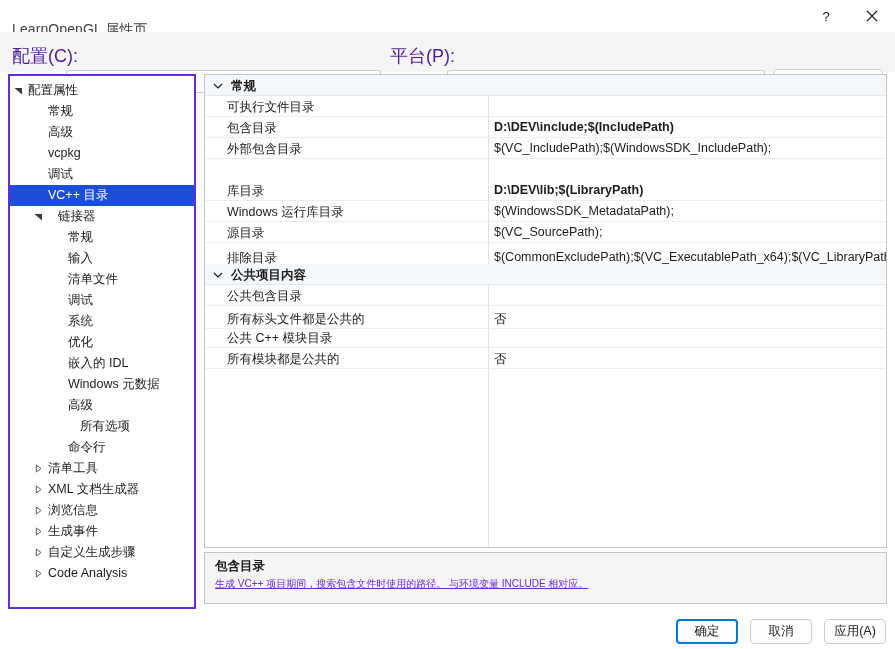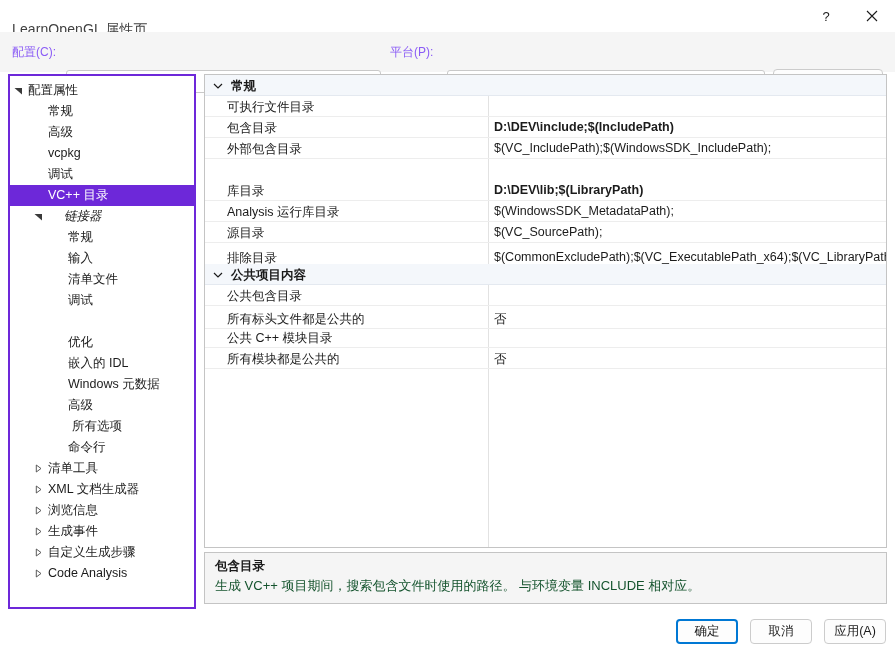--- a/index.html
+++ b/index.html
@@ -32,21 +32,21 @@
   #help-btn { right: 46px; }
   #close-btn { right: 0; }
   #close-btn svg { display: block; }
 
   
   #configbar {
     position: absolute; left: 0; top: 32px; width: 895px; height: 40px;
     background: #f5f5f5;
   }
   .cb-label {
-    position: absolute; top: 12px; font-size: 12px; color: #8b5cf6;
+    position: absolute; top: 12px; font-size: 18px; color: #4c1d95;
   }
   #cfg-label { left: 12px; }
   #plat-label { left: 390px; }
 
   .combo {
     position: absolute; top: 38px; height: 23px;
     background: #ffffff; border: 1px solid #c9c9c9; border-radius: 3px;
   }
   .combo .val {
     position: absolute; left: 7px; top: 3px; font-size: 12.5px; color: #1b1b1b;
@@ -72,21 +72,21 @@
     overflow: hidden;
   }
   .tnode {
     position: relative; height: 21px; line-height: 21px;
     font-size: 12.5px; color: #1b1b1b; white-space: nowrap; cursor: default;
   }
   .tnode .tlabel { position: absolute; top: 0; }
   .tnode .tarrow {
     position: absolute; top: 6px; width: 9px; height: 9px;
   }
-  .tnode.sel { background: #6d28d9; color: #ffffff; text-align: right; }
+  .tnode.sel { background: #1d4ed8; color: #ffffff; text-align: right; }
 
   
   #grid-panel {
     position: absolute; left: 204px; top: 74px; width: 683px; height: 474px;
     background: #ffffff; border: 1px solid #c4c4c4; overflow: hidden;
   }
   #col-split {
     position: absolute; left: 283px; top: 0; width: 1px; height: 472px;
     background: #e2e2e2;
   }
@@ -117,21 +117,21 @@
   #desc-panel {
     position: absolute; left: 204px; top: 552px; width: 683px; height: 52px;
     background: #f5f5f5; border: 1px solid #c4c4c4;
   }
   #desc-title {
     position: absolute; left: 10px; top: 5px;
     font-size: 12.5px; font-weight: bold; color: #1b1b1b;
   }
   #desc-body {
     position: absolute; left: 10px; top: 24px;
-    font-size: 13px; color: #14532d;
+    font-size: 10px; color: #6d28d9; text-decoration: underline;
   }
 
   
   .fbtn {
     position: absolute; top: 619px; height: 25px;
     border-radius: 4px; font-size: 12.5px; color: #1b1b1b;
     display: flex; align-items: center; justify-content: center;
     background: #fdfdfd; border: 1px solid #cccccc; cursor: default;
   }
   #ok-btn { left: 676px; width: 62px; border: 2px solid #0078d4; }
@@ -196,47 +196,50 @@
     <div class="tnode" style="top: 88px; position: absolute; left: 0px; width: 186px;">
       <span class="tlabel" style="left: 38px;">调试</span>
     </div>
     <div class="tnode sel" style="top: 109px; position: absolute; left: 0px; width: 186px;">
       <span class="tlabel" style="left: 38px;">VC++ 目录</span>
     </div>
     <div class="tnode" style="top: 130px; position: absolute; left: 0px; width: 186px;">
       <svg class="tarrow" viewBox="0 0 9 9" style="left: 24px;">
         <path d="M0.5 2 L8 2 L8 8.5 Z" fill="#3a3a3a" stroke="none"></path>
       </svg>
-      <span class="tlabel" style="left: 54px; font-style: italic;">链接器</span>
+      <span class="tlabel" style="left: 48px;">链接器</span>
     </div>
     <div class="tnode" style="top: 151px; position: absolute; left: 0px; width: 186px;">
       <span class="tlabel" style="left: 58px;">常规</span>
     </div>
     <div class="tnode" style="top: 172px; position: absolute; left: 0px; width: 186px;">
       <span class="tlabel" style="left: 58px;">输入</span>
     </div>
     <div class="tnode" style="top: 193px; position: absolute; left: 0px; width: 186px;">
       <span class="tlabel" style="left: 58px;">清单文件</span>
     </div>
     <div class="tnode" style="top: 214px; position: absolute; left: 0px; width: 186px;">
       <span class="tlabel" style="left: 58px;">调试</span>
     </div>
+    <div class="tnode" style="top: 235px; position: absolute; left: 0px; width: 186px;">
+      <span class="tlabel" style="left: 58px;">系统</span>
+    </div>
     <div class="tnode" style="top: 256px; position: absolute; left: 0px; width: 186px;">
       <span class="tlabel" style="left: 58px;">优化</span>
     </div>
     <div class="tnode" style="top: 277px; position: absolute; left: 0px; width: 186px;">
       <span class="tlabel" style="left: 58px;">嵌入的 IDL</span>
     </div>
     <div class="tnode" style="top: 298px; position: absolute; left: 0px; width: 186px;">
       <span class="tlabel" style="left: 58px;">Windows 元数据</span>
     </div>
     <div class="tnode" style="top: 319px; position: absolute; left: 0px; width: 186px;">
       <span class="tlabel" style="left: 58px;">高级</span>
     </div>
-    <div class="tnode" style="top: 340px; position: absolute; left: 4px; width: 186px;">
+    <div class="tnode" style="top: 340px; position: absolute; left: 12px; width: 186px;">
       <span class="tlabel" style="left: 58px;">所有选项</span>
     </div>
     <div class="tnode" style="top: 382px; position: absolute; left: 0px; width: 186px;">
       <svg class="tarrow" viewBox="0 0 9 9" style="left: 24px;">
         <path d="M2.3 1 L7 4.5 L2.3 8 Z" fill="none" stroke="#4a4a4a" stroke-width="0.9"></path>
       </svg>
       <span class="tlabel" style="left: 38px;">清单工具</span>
     </div>
     <div class="tnode" style="top: 361px; position: absolute; left: 0px; width: 186px;">
       <span class="tlabel" style="left: 58px;">命令行</span>
@@ -291,21 +294,21 @@
     </div>
     <div class="grow" style="top: 63px;">
       <span class="gname">外部包含目录</span>
       <span class="gval">$(VC_IncludePath);$(WindowsSDK_IncludePath);</span>
     </div>
     <div class="grow" style="top: 105px;">
       <span class="gname">库目录</span>
       <span class="gval bold">D:\DEV\lib;$(LibraryPath)</span>
     </div>
     <div class="grow" style="top: 126px;">
-      <span class="gname">Analysis 运行库目录</span>
+      <span class="gname">Windows 运行库目录</span>
       <span class="gval">$(WindowsSDK_MetadataPath);</span>
     </div>
     <div class="grow" style="top: 147px;">
       <span class="gname">源目录</span>
       <span class="gval">$(VC_SourcePath);</span>
     </div>
     <div class="grow" style="top: 172px;">
       <span class="gname">排除目录</span>
       <span class="gval">$(CommonExcludePath);$(VC_ExecutablePath_x64);$(VC_LibraryPath_</span>
     </div>

